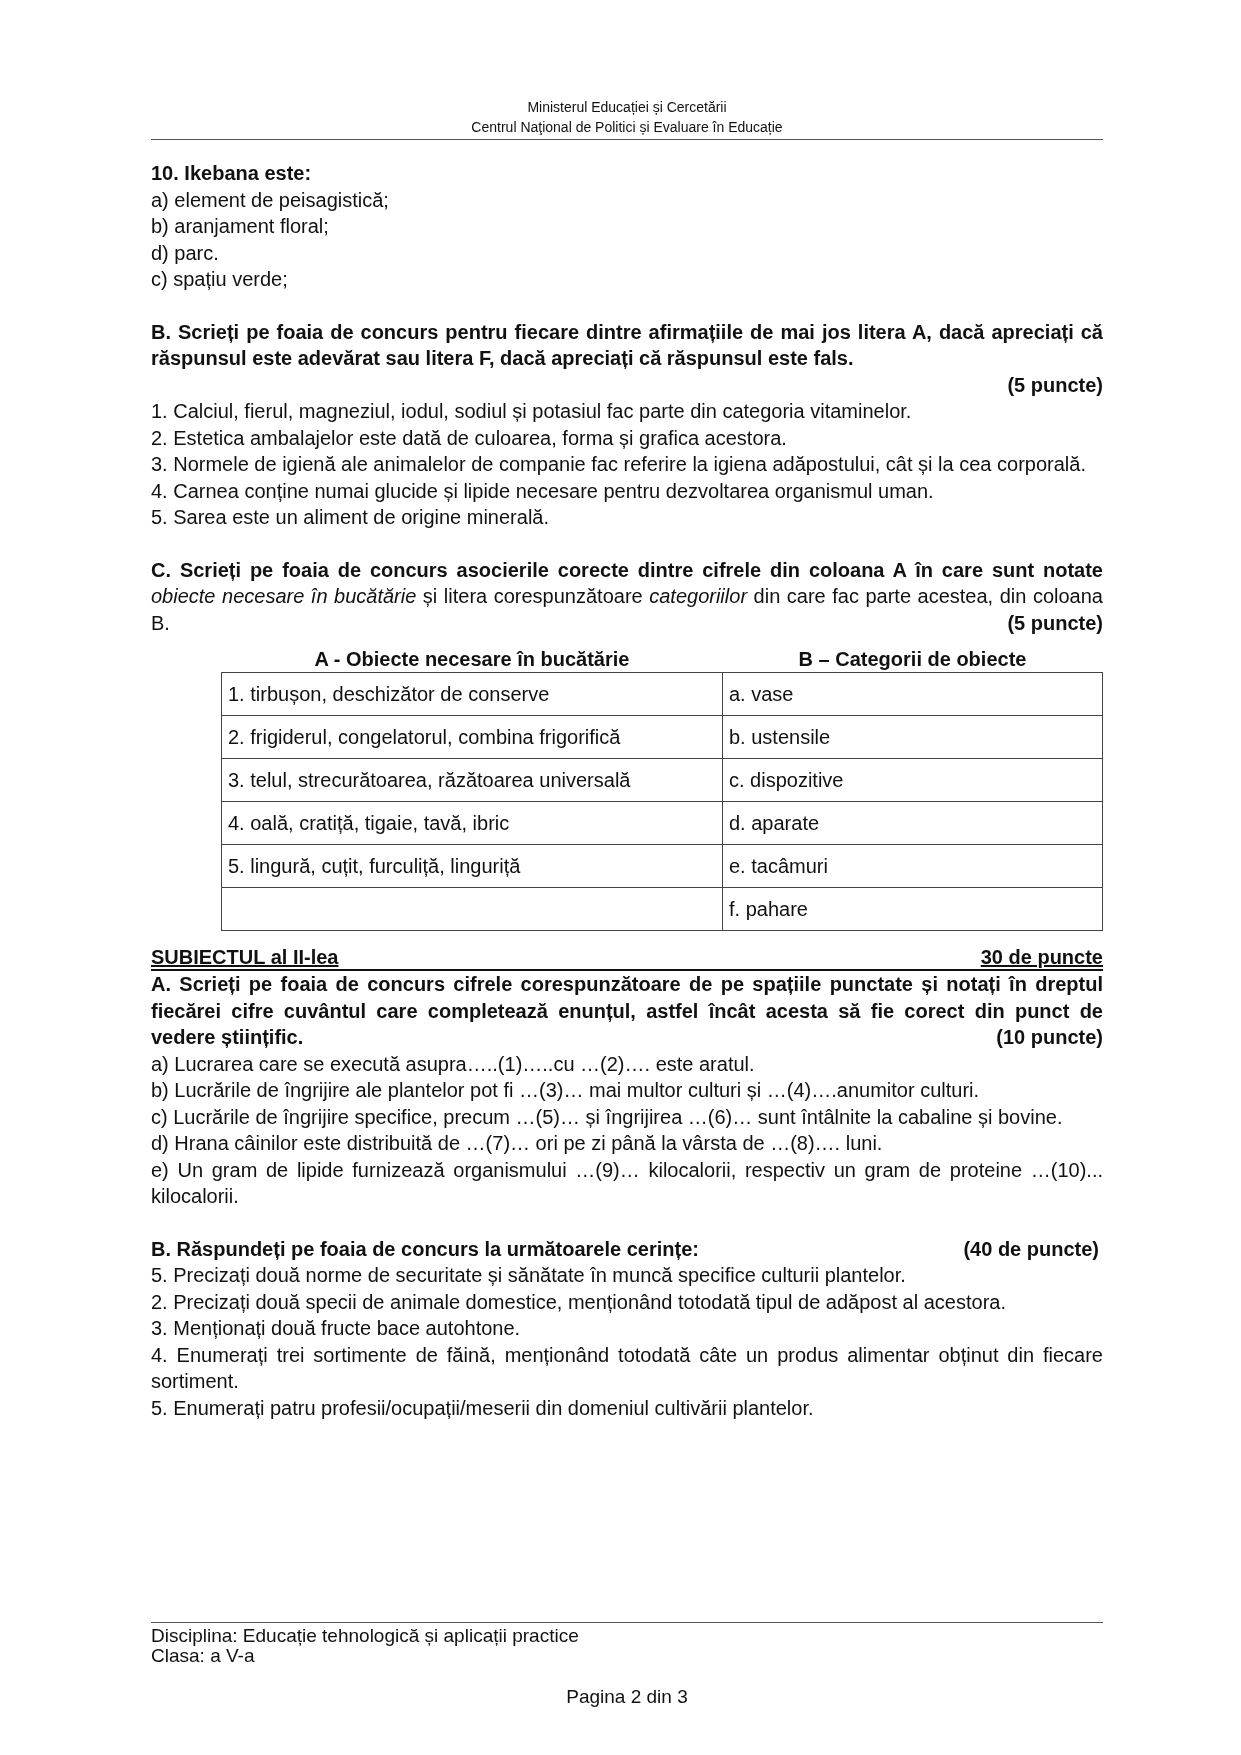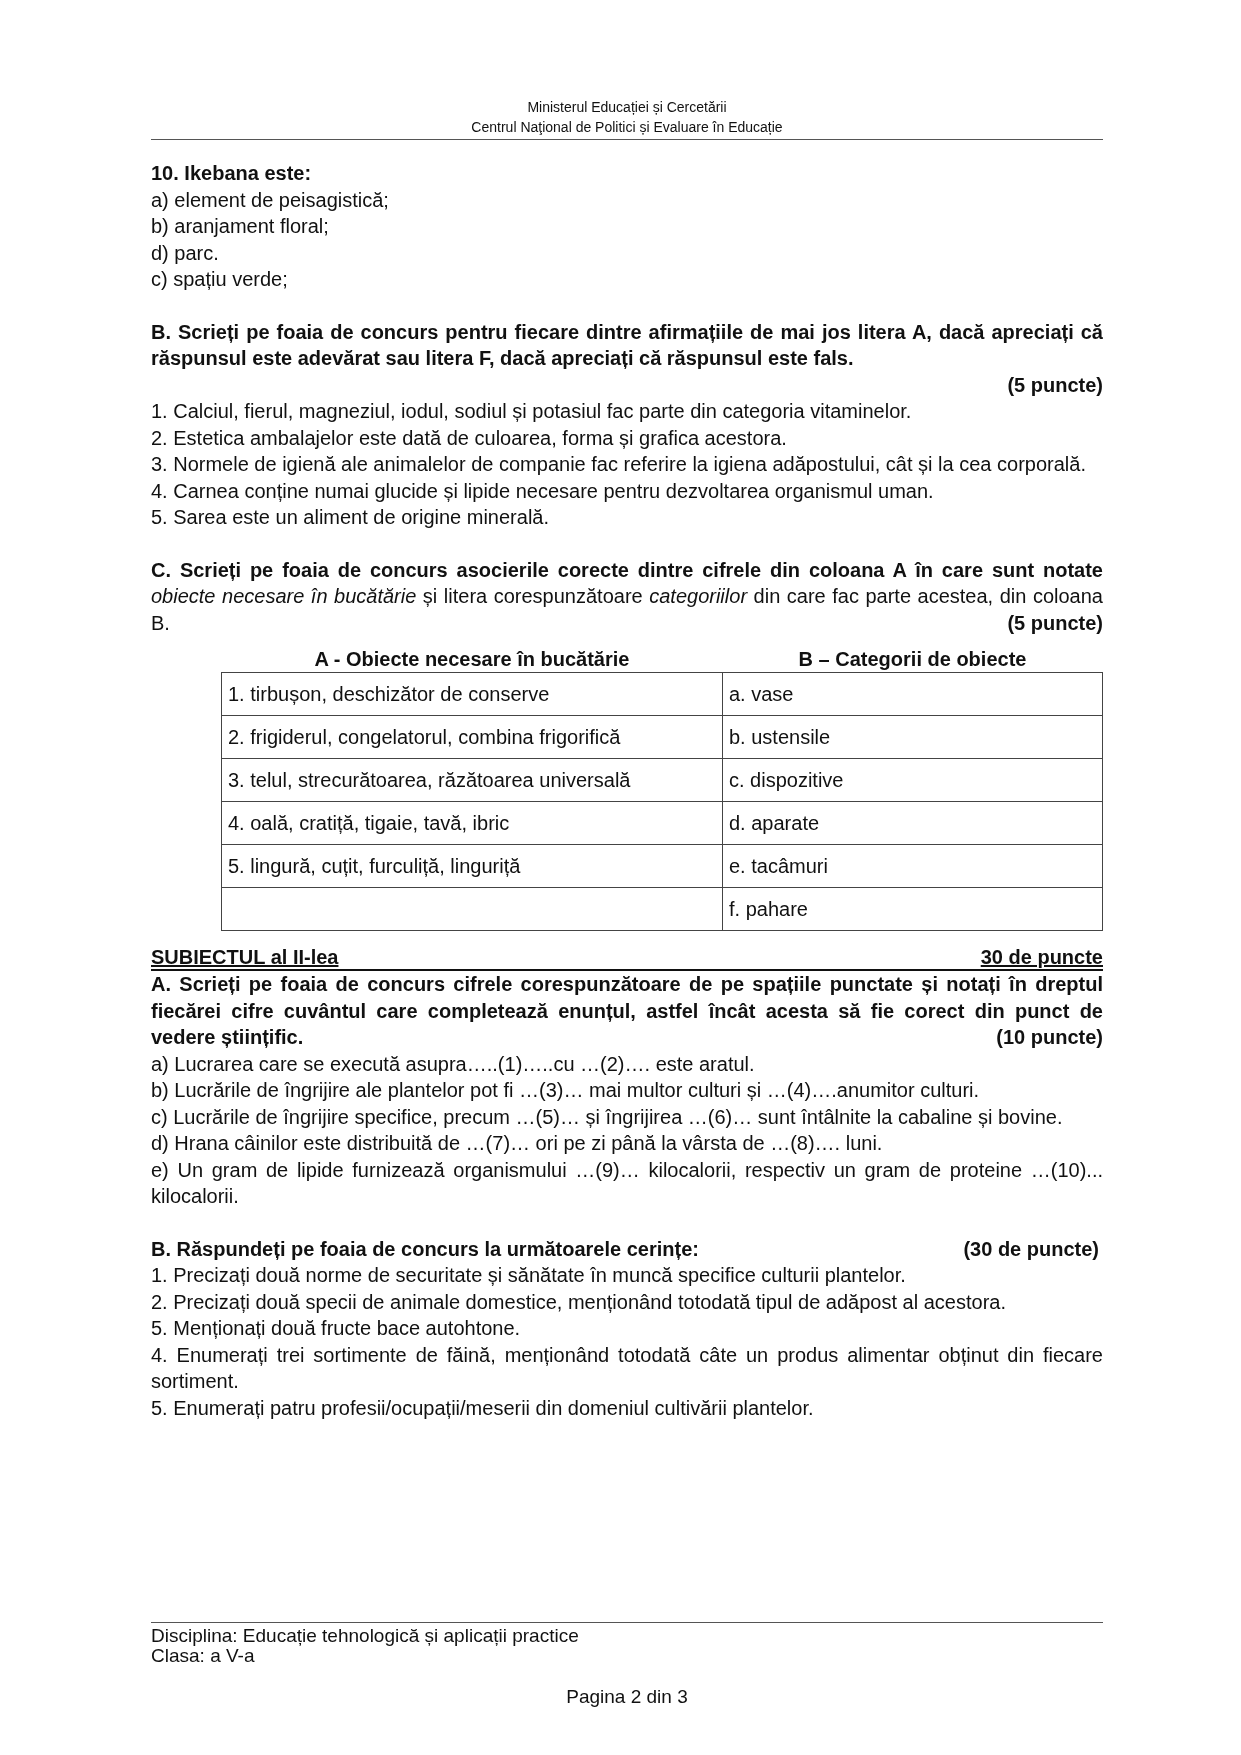--- a/index.html
+++ b/index.html
@@ -106,24 +106,24 @@
     <div>
       <p class="b just"><span>A. Scrieți pe foaia de concurs cifrele corespunzătoare de pe spațiile punctate și notați în dreptul fiecărei cifre cuvântul care completează enunțul, astfel încât acesta să fie corect din punct de vedere științific.</span><span class="pts">(10 puncte)</span></p>
       <p>a) Lucrarea care se execută asupra…..(1)…..cu …(2)…. este aratul.</p>
       <p>b) Lucrările de îngrijire ale plantelor pot fi …(3)… mai multor culturi și …(4)….anumitor culturi.</p>
       <p class="just">c) Lucrările de îngrijire specifice, precum …(5)… și îngrijirea …(6)… sunt întâlnite la cabaline și bovine.</p>
       <p>d) Hrana câinilor este distribuită de …(7)… ori pe zi până la vârsta de …(8)…. luni.</p>
       <p class="just">e) Un gram de lipide furnizează organismului …(9)… kilocalorii, respectiv un gram de proteine …(10)... kilocalorii.</p>
     </div>
     <div class="gap"></div>
     <div>
-      <p class="b"><span>B. Răspundeți pe foaia de concurs la următoarele cerințe:</span><span class="pts" style="margin-right:4px">(30 de puncte)</span></p>
-      <p>1. Precizați două norme de securitate și sănătate în muncă specifice culturii plantelor.</p>
+      <p class="b"><span>B. Răspundeți pe foaia de concurs la următoarele cerințe:</span><span class="pts" style="margin-right:4px">(40 de puncte)</span></p>
+      <p>5. Precizați două norme de securitate și sănătate în muncă specifice culturii plantelor.</p>
       <p class="just">2. Precizați două specii de animale domestice, menționând totodată tipul de adăpost al acestora.</p>
-      <p>5. Menționați două fructe bace autohtone.</p>
+      <p>3. Menționați două fructe bace autohtone.</p>
       <p class="just">4. Enumerați trei sortimente de făină, menționând totodată câte un produs alimentar obținut din fiecare sortiment.</p>
       <p>5. Enumerați patru profesii/ocupații/meserii din domeniul cultivării plantelor.</p>
     </div>
   </div>
 
   <div class="ftr-rule"></div>
   <div class="ftr">
     <div>Disciplina: Educație tehnologică și aplicații practice</div>
     <div>Clasa: a V-a</div>
     <div class="pg">Pagina 2 din 3</div>

